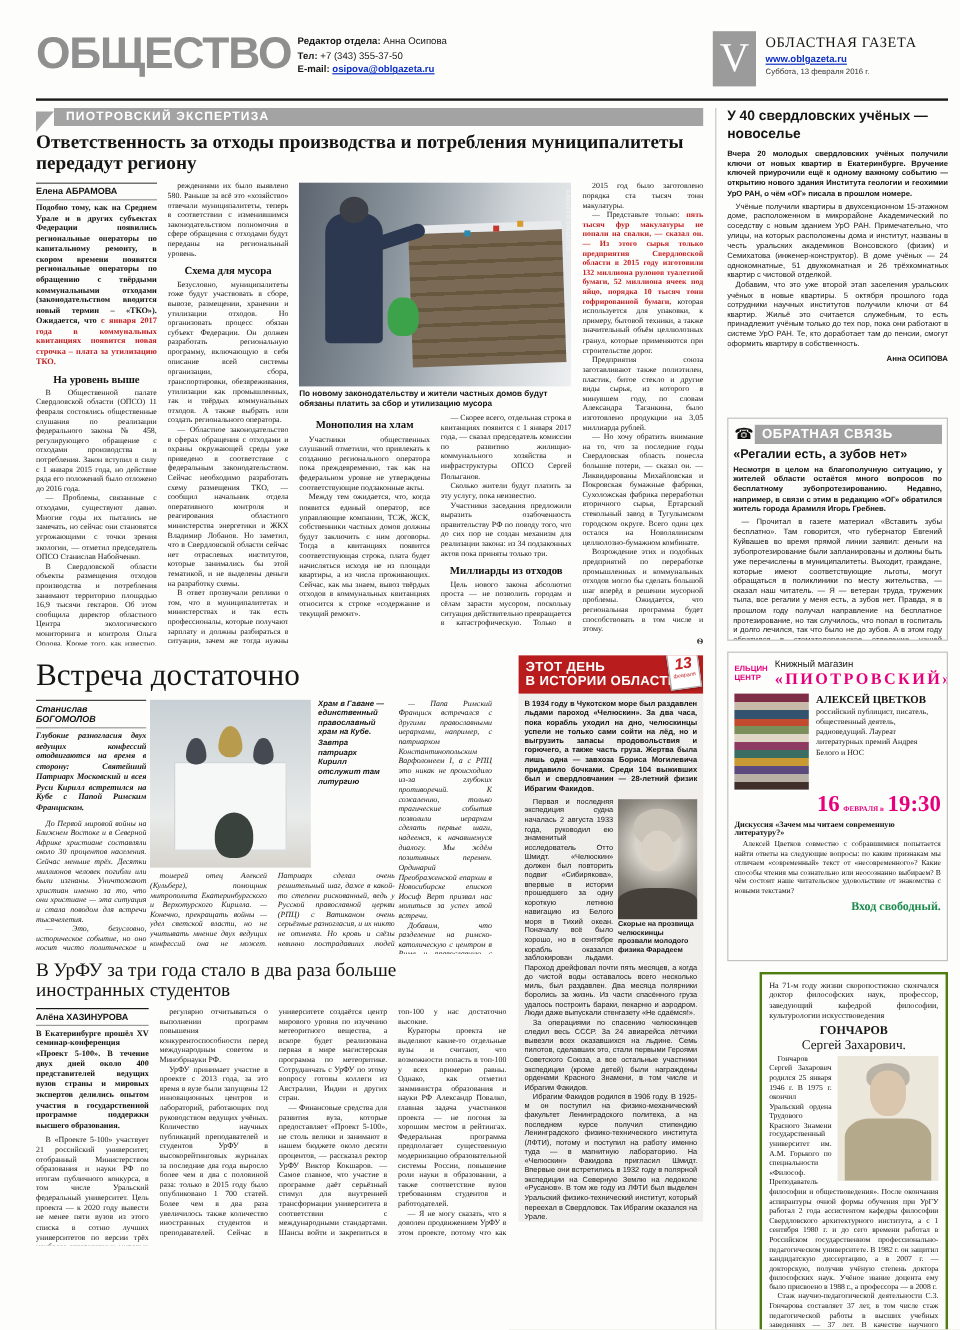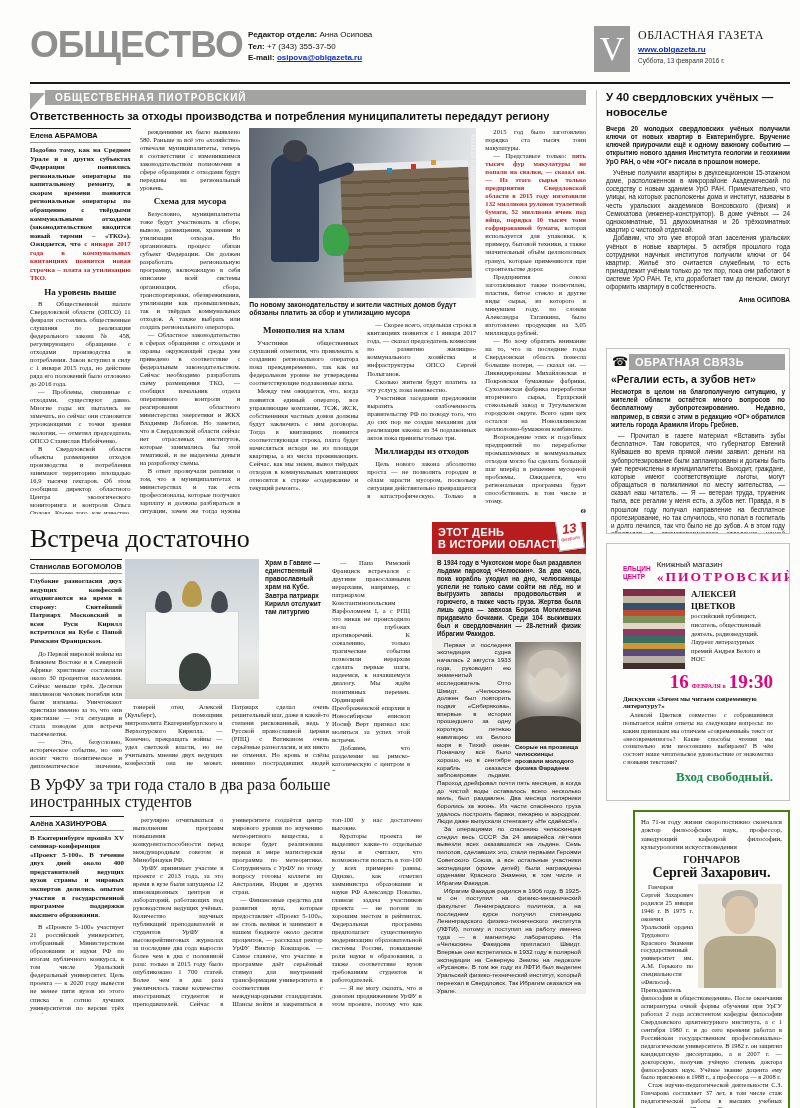--- a/index.html
+++ b/index.html
@@ -25,21 +25,21 @@
   .content { display:flex; margin-top:6px; }
   .left-zone { width:556px; }
   .sidebar { width:194px; margin-left:10px; border-left:1px solid #c6c6c3; padding-left:9px; font-family:"Liberation Sans",sans-serif; }
 
   
   .kicker-row { display:flex; align-items:flex-start; height:20px; }
   .kicker-flag { width:0; height:0; border-top:17px solid #a3a3a3; border-right:15px solid transparent; margin-top:3px; }
   .kicker-bar { flex:1; background:#a3a3a3; color:#fff; font-family:"Liberation Sans",sans-serif;
                 font-weight:bold; font-size:10px; letter-spacing:1px; padding:2px 0 2px 10px; height:15px; line-height:11px;}
   h1.headline { font-size:41px; font-weight:normal; line-height:1.02; margin:4px 0 3px; letter-spacing:-0.5px;}
-  .deck { font-family:Liberation Sans, sans-serif; font-weight:bold; font-size:11px; margin-bottom:6px; }
+  .deck { font-family:Liberation Serif, serif; font-weight:bold; font-size:16px; margin-bottom:6px; }
 
   
   .byline { font-weight:bold; font-size:7.5px; border-top:1px solid #1a1a1a; border-bottom:1px solid #9a9a9a;
             padding:2px 0; margin-bottom:3px; font-family:"Liberation Sans",sans-serif;}
   .lead { font-weight:bold; font-size:6.9px; line-height:1.24; text-align:justify; margin-bottom:4px; }
   .red { color:#c32222; }
   h3.sub { font-size:9px; text-align:center; margin:4px 0 3px; }
   .bodytext p, .bodytext { font-size:6.6px; line-height:1.22; text-align:justify; hyphens:auto; }
   .bodytext p { text-indent:8px; }
   .endmark { display:block; text-align:right; font-size:7px; font-weight:bold; margin-top:2px; }
@@ -61,21 +61,21 @@
   .pm-t3 { position:absolute; right:84px; top:40px; width:5px; height:5px; background:#2a8ab0; }
   .vcredit { position:absolute; right:1px; top:6px; writing-mode:vertical-rl; font-size:4.5px; color:#f2f2f2; letter-spacing:0.5px; font-family:"Liberation Sans",sans-serif;}
   .caption { font-family:"Liberation Sans",sans-serif; font-weight:bold; font-size:6.8px; line-height:1.2; margin:3px 0 4px; }
   .midflow { column-count:2; column-gap:9px; height:180px; overflow:hidden; }
   .midflow h3 { break-inside:avoid; }
 
   
   .row-bottom { display:flex; gap:10px; margin-top:8px; }
   .mill-urfu { width:392px; }
   h2.art-h2 { font-size:26px; font-weight:normal; margin:2px 0 5px; }
-  .mill-row { display:flex; gap:3px; height:212px; overflow:hidden; }
+  .mill-row { display:flex; gap:3px; height:212px; overflow:hidden;font-style:italic; }
   .mcol1 { width:92px; overflow:hidden; }
   .mmid { width:204px; overflow:hidden; }
   .mill-photo-row { display:flex; gap:6px; height:140px; }
   .photo-church { position:relative; width:134px; background:linear-gradient(#c9d0d5,#e8ebea 70%,#d7d4cd); overflow:hidden;}
   .ch-body { position:absolute; left:20px; bottom:14px; width:94px; height:74px; background:#f6f7f7; border:1px solid #d3d6d8;}
   .ch-dome { position:absolute; width:17px; height:22px; background:#454a52; border-radius:50% 50% 45% 45% / 70% 70% 30% 30%; }
   .ch-d1 { left:30px; bottom:86px; } .ch-d3 { left:86px; bottom:86px; }
   .ch-d2 { left:57px; bottom:92px; width:20px; height:26px; background:#b99b4e; }
   .ch-tree { position:absolute; left:54px; bottom:8px; width:32px; height:38px; background:#39423c; border-radius:50% 50% 40% 40%; }
   .mill-caption { width:58px; font-family:"Liberation Sans",sans-serif; font-weight:bold; font-size:6.5px; line-height:1.25; }
@@ -110,42 +110,42 @@
   .sb-lead { font-weight:bold; font-size:6.4px; line-height:1.28; text-align:justify; margin-bottom:3px;}
   .sb-text p { font-size:6.4px; line-height:1.28; text-align:justify; text-indent:7px; hyphens:auto;}
   .sb-sig { text-align:right; font-weight:bold; font-size:6.5px; margin-top:4px; }
 
   .feedback { border:1px solid #c2c2bf; padding:4px; height:186px; overflow:hidden; margin-bottom:9px; }
   .fb-banner { display:flex; align-items:center; margin-bottom:3px; }
   .fb-phone { width:18px; height:17px; font-size:13px; line-height:17px; text-align:center; color:#111; }
   .fb-bar { flex:1; background:#a3a3a3; color:#fff; font-weight:bold; font-size:11px; letter-spacing:0.5px; padding:2px 6px; }
   .fb-title { font-weight:bold; font-size:10.5px; margin:2px 0 3px; }
 
-  .bookad { border:1px solid #c2c2bf; padding:16px; height:258px; overflow:hidden; margin-bottom:9px; font-family:"Liberation Serif",serif;}
+  .bookad { border:1px solid #c2c2bf; padding:5px; height:258px; overflow:hidden; margin-bottom:9px; font-family:"Liberation Serif",serif;}
   .ba-head { display:flex; gap:6px; align-items:center; }
   .ba-logo { color:#e5007d; font-weight:bold; font-size:6.5px; line-height:1.1; font-family:"Liberation Sans",sans-serif; }
   .ba-right { flex:1; }
   .ba-storelabel { font-size:8px; font-family:"Liberation Sans",sans-serif;}
   .ba-storename { color:#e5007d; font-weight:bold; font-size:13.5px; letter-spacing:2px; }
   .ba-mid { display:flex; gap:6px; margin-top:4px; }
   .ba-books { width:62px; height:80px; flex:none;
     background:linear-gradient(180deg,#7e2d46 0 9%,#c7b9a8 9% 17%,#32526e 17% 26%,#c24a2e 26% 34%,#7a8f5a 34% 42%,#e0d6c6 42% 50%,#8e3b63 50% 59%,#3a6e63 59% 67%,#c99a33 67% 75%,#5a4a7e 75% 84%,#b8b0a4 84% 92%,#402f2a 92% 100%); }
   .ba-speaker { font-size:6.6px; line-height:1.3; }
   .ba-speaker .name { font-weight:bold; font-size:9px; }
   .ba-date { display:flex; align-items:baseline; justify-content:flex-end; color:#e5007d; font-weight:bold; gap:3px; margin:2px 0; }
   .ba-daynum,.ba-time { font-size:19px; }
   .ba-month { font-size:6px; }
   .ba-event { font-size:6.8px; font-weight:bold; margin:2px 0; }
   .ba-body { font-size:6.3px; line-height:1.25; text-align:justify; text-indent:7px; hyphens:auto;}
-  .ba-free { color:#1d8a4e; font-weight:bold; font-size:13px; text-align:right; margin-top:3px; }
+  .ba-free { color:#1d8a4e; font-weight:bold; font-size:10px; text-align:right; margin-top:3px; }
 
   .obituary { border:2px solid #4d7c0f; padding:6px; height:300px; overflow:hidden; font-family:"Liberation Serif",serif;margin-left:27px; }
   .ob-intro { font-size:6.8px; line-height:1.25; text-align:justify; }
   .ob-name1 { text-align:center; font-weight:bold; font-size:10px; margin-top:2px; }
-  .ob-name2 { text-align:center; font-weight:bold; font-size:14px; margin-bottom:2px; }
+  .ob-name2 { text-align:center; font-weight:normal; font-size:11px; margin-bottom:2px; }
   .ob-photo { float:right; width:84px; height:104px; margin:1px 0 2px 5px; position:relative;
               background:#ece7db; overflow:hidden; }
   .ob-hair { position:absolute; left:24px; top:6px; width:36px; height:22px; background:#b9b3a8; border-radius:50% 50% 40% 40%; }
   .ob-face { position:absolute; left:27px; top:12px; width:30px; height:38px; background:#d9c6ad; border-radius:45%; }
   .ob-suit { position:absolute; left:6px; bottom:0; width:72px; height:52px; background:#b5a98c; border-radius:30% 30% 0 0; }
   .ob-text p { font-size:6.4px; line-height:1.24; text-align:justify; text-indent:7px; hyphens:auto;}
 </style>
 </head>
 <body>
 
@@ -167,21 +167,21 @@
       </div>
     </div>
   </div>
 
   <div class="content">
 
     <div class="left-zone">
 
       <div class="kicker-row">
         <div class="kicker-flag"></div>
-        <div class="kicker-bar">ОБЩЕСТВЕННАЯ ПИОТРОВСКИЙ</div>
+        <div class="kicker-bar">ПИОТРОВСКИЙ ЭКСПЕРТИЗА</div>
       </div>
 
       <div class="deck">Ответственность за отходы производства и потребления муниципалитеты передадут региону</div>
 
       <div class="trash-row">
         <div class="tcol1">
           <div class="byline">Елена АБРАМОВА</div>
           <p class="lead"><span>Подобно тому, как на Среднем Урале и в других субъектах Федерации появились региональные операторы по капитальному ремонту, в скором времени появятся региональные операторы по обращению с твёрдыми коммунальными отходами (законодательством вводится новый термин – «ТКО»). Ожидается, что </span><span class="red">с января 2017 года в коммунальных квитанциях появится новая строчка – плата за утилизацию ТКО.</span></p>
           <h3 class="sub">На уровень выше</h3>
           <div class="bodytext">

